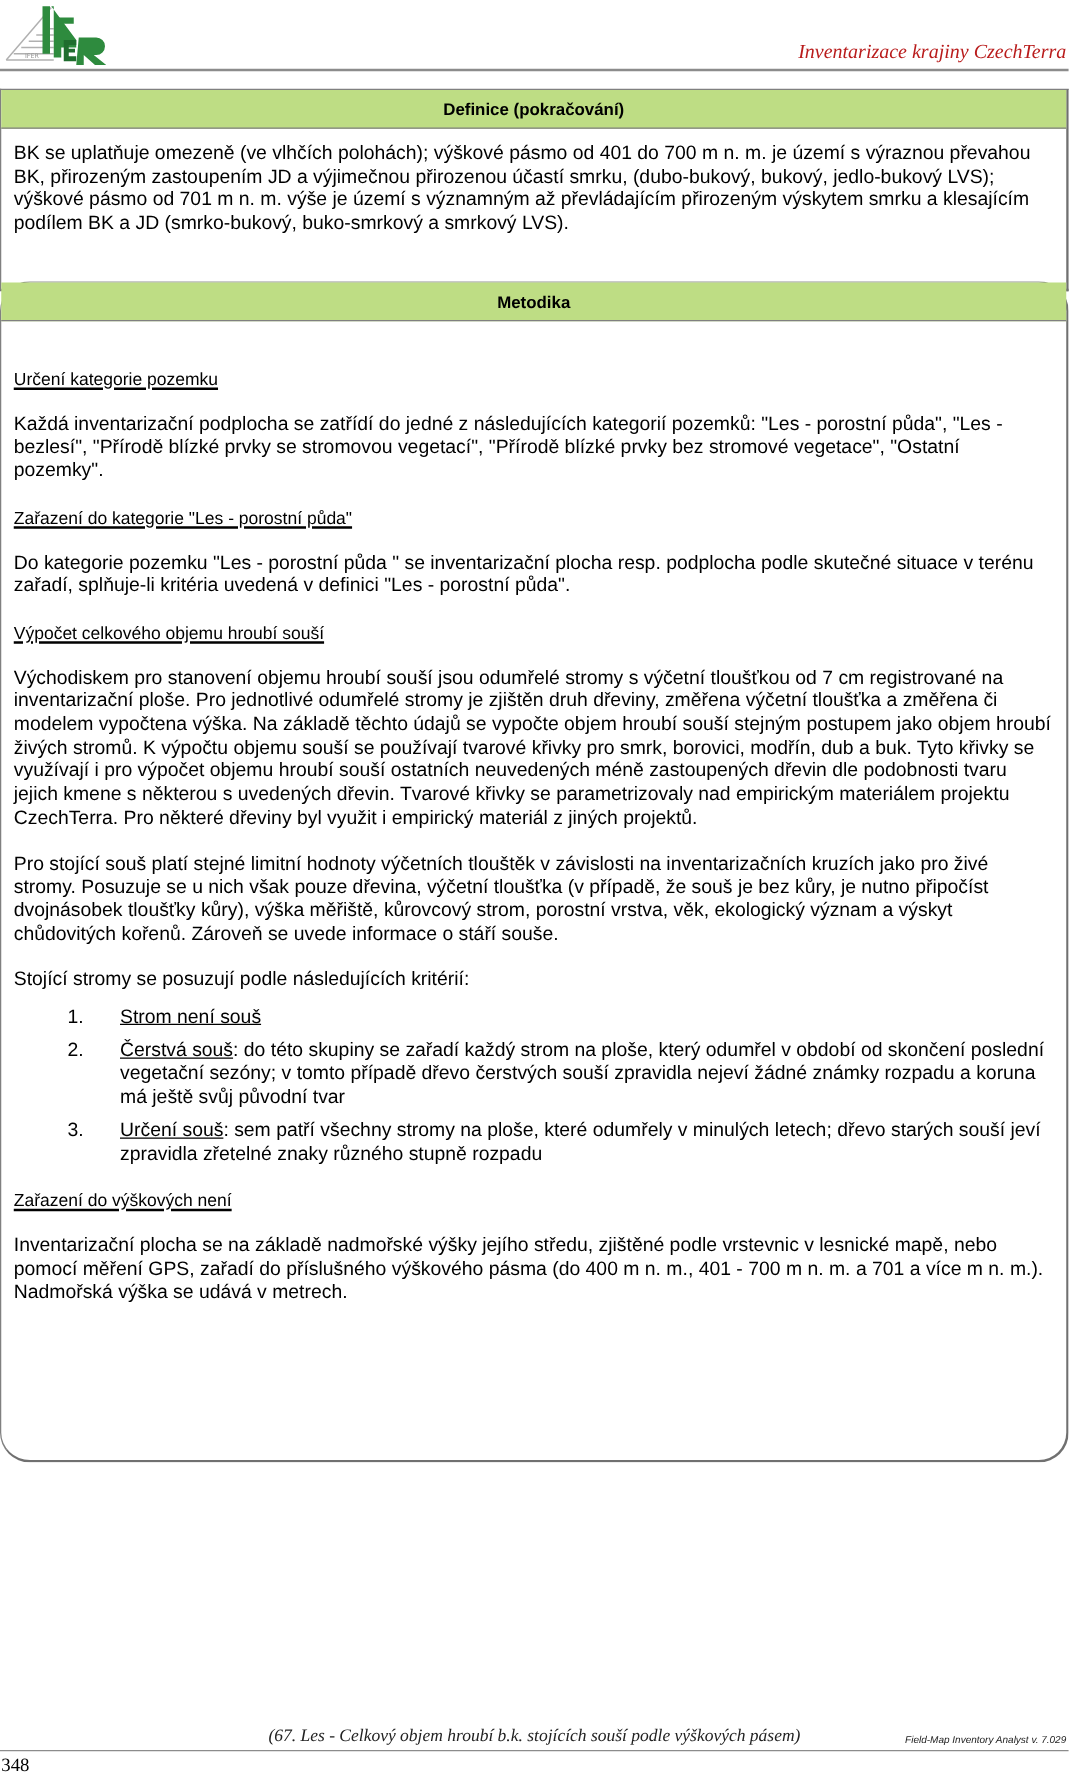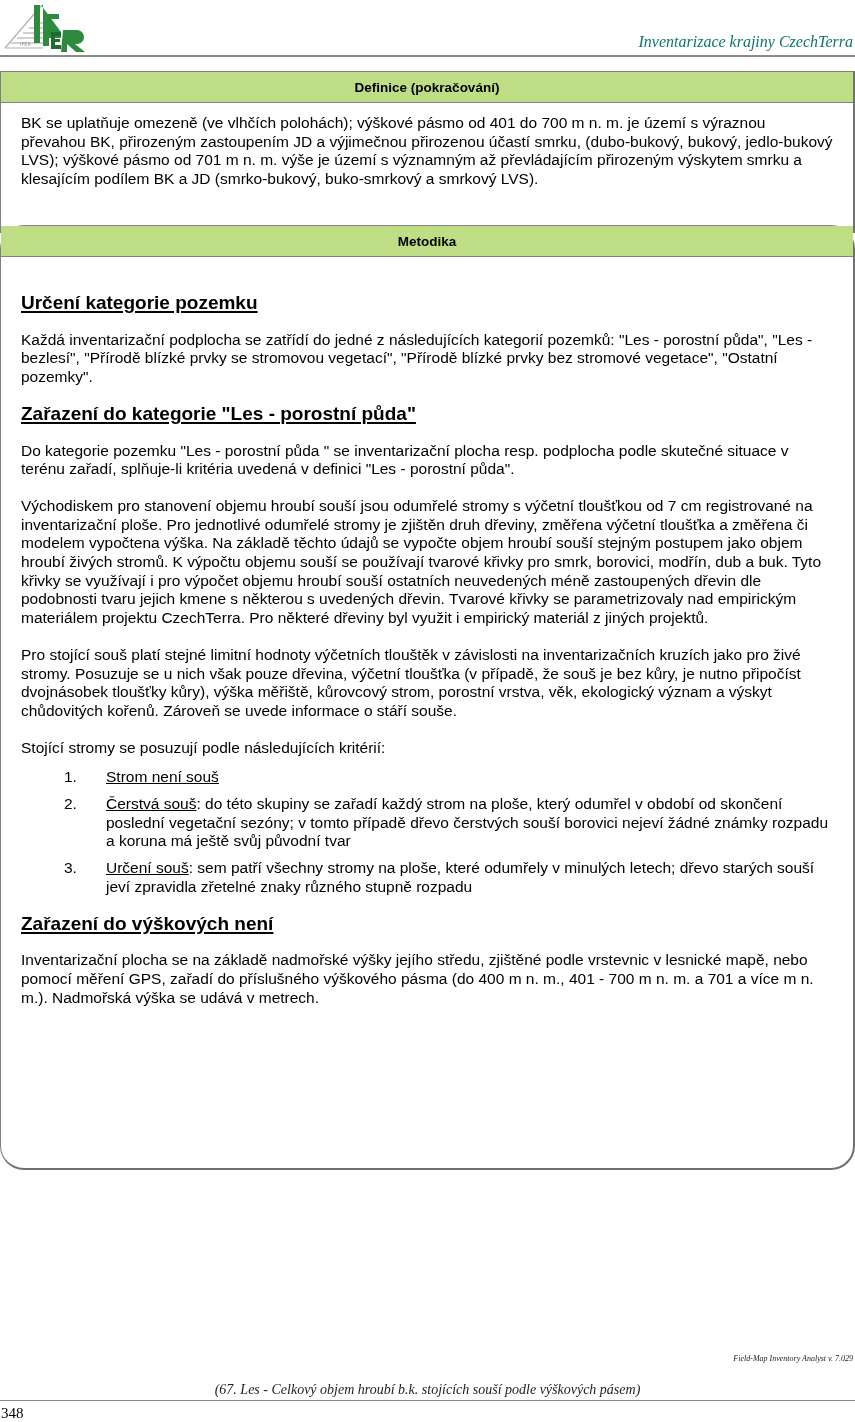--- a/index.html
+++ b/index.html
@@ -1,45 +1,45 @@
 <!DOCTYPE html>
 <html><head>
   <meta charset="utf-8">
   <style>
     * { box-sizing: border-box; margin: 0; padding: 0; }
     html, body { width: 855px; height: 1422px; background: #ffffff; overflow: hidden; }
     body { position: relative; font-family: "Liberation Sans", "DejaVu Sans", sans-serif; color: #000; }
 
     .page-header { position: absolute; left: 0; top: 0; width: 855px; height: 57px; }
     .logo { position: absolute; left: 3px; top: 2px; width: 92px; height: 50px; }
-    .header-title { position: absolute; right: 2px; top: 33px; font-family: "Liberation Serif", serif; font-style: italic; font-size: 16px; color: #0f766e; }
+    .header-title { position: absolute; right: 2px; top: 33px; font-family: "Liberation Serif", serif; font-style: italic; font-size: 16px; color: #b91c1c; }
     .header-rule { position: absolute; left: 0; top: 55px; width: 855px; height: 2px; background: #8c8c8c; }
 
     .box { position: absolute; left: 0; width: 855px; border: 1px solid #808080; border-right: 2px solid #707070; border-bottom: 2px solid #707070; background: #fff; }
     .box-header { background: #bedd84; border-bottom: 1px solid #808080; height: 31px; text-align: center; font-weight: bold; font-size: 13.5px; line-height: 31px; }
-    .box-body { padding: 0 20px; font-size: 15.5px; line-height: 18.7px; }
+    .box-body { padding: 0 10px; font-size: 15.5px; line-height: 18.7px; }
 
     #box-def { top: 71px; height: 162px; }
     #box-def .box-body { padding-top: 11px; }
 
     #box-met { top: 225px; height: 945px; border-radius: 24px; }
     #box-met .box-body { padding-top: 37px; }
 
-    .sec-title { font-weight: bold; text-decoration: underline; text-decoration-thickness: 2px; text-underline-offset: 2px; font-size: 19px; margin-bottom: 18px; }
+    .sec-title { font-weight: normal; text-decoration: underline; text-decoration-thickness: 2px; text-underline-offset: 2px; font-size: 14px; margin-bottom: 18px; }
     .para { margin-bottom: 18px; }
     .para.tight { margin-bottom: 11px; }
     .list { list-style: none; margin-bottom: 18px; }
     .list li { position: relative; padding-left: 85px; margin-bottom: 8px; }
     .list .num { position: absolute; left: 43px; top: 0; }
     .list .u { text-decoration: underline; }
 
     .footer-caption { position: absolute; left: 0; width: 855px; top: 1382px; text-align: center; font-family: "Liberation Serif", serif; font-style: italic; font-size: 14px; color: #222; }
     .footer-rule { position: absolute; left: 0; top: 1400px; width: 855px; height: 1px; background: #8c8c8c; }
     .page-num { position: absolute; left: 1px; top: 1405px; font-family: "Liberation Serif", serif; font-size: 15px; }
-    .footer-app { position: absolute; right: 2px; top: 1354px; font-family: Liberation Serif, serif; font-style: italic; font-size: 8px; color: #222; }
+    .footer-app { position: absolute; right: 2px; top: 1387px; font-family: Liberation Sans, sans-serif; font-style: italic; font-size: 8px; color: #222; }
   </style>
 </head>
 <body>
 
 <div class="page-header">
   <svg class="logo" viewBox="0 0 92 50">
 
     <g stroke="#b0b0b0" stroke-width="1.2" fill="none">
       <line x1="2" y1="46" x2="40" y2="46"></line>
       <line x1="8" y1="41" x2="40" y2="41"></line>
@@ -71,30 +71,31 @@
 <div class="box" id="box-met">
   <div class="box-header">Metodika</div>
   <div class="box-body">
 
     <div class="sec-title">Určení kategorie pozemku</div>
     <div class="para">Každá inventarizační podplocha se zatřídí do jedné z následujících kategorií pozemků: "Les - porostní půda", "Les - bezlesí", "Přírodě blízké prvky se stromovou vegetací", "Přírodě blízké prvky bez stromové vegetace", "Ostatní pozemky".</div>
 
     <div class="sec-title">Zařazení do kategorie "Les - porostní půda"</div>
     <div class="para">Do kategorie pozemku "Les - porostní půda " se inventarizační plocha resp. podplocha podle skutečné situace v terénu zařadí, splňuje-li kritéria uvedená v definici "Les - porostní půda".</div>
 
+    <div class="sec-title">Výpočet celkového objemu hroubí souší</div>
     <div class="para">Východiskem pro stanovení objemu hroubí souší jsou odumřelé stromy s výčetní tloušťkou od 7 cm registrované na inventarizační ploše. Pro jednotlivé odumřelé stromy je zjištěn druh dřeviny, změřena výčetní tloušťka a změřena či modelem vypočtena výška. Na základě těchto údajů se vypočte objem hroubí souší stejným postupem jako objem hroubí živých stromů. K výpočtu objemu souší se používají tvarové křivky pro smrk, borovici, modřín, dub a buk. Tyto křivky se využívají i pro výpočet objemu hroubí souší ostatních neuvedených méně zastoupených dřevin dle podobnosti tvaru jejich kmene s některou s uvedených dřevin. Tvarové křivky se parametrizovaly nad empirickým materiálem projektu CzechTerra. Pro některé dřeviny byl využit i empirický materiál z jiných projektů.</div>
 
     <div class="para">Pro stojící souš platí stejné limitní hodnoty výčetních tlouštěk v závislosti na inventarizačních kruzích jako pro živé stromy. Posuzuje se u nich však pouze dřevina, výčetní tloušťka (v případě, že souš je bez kůry, je nutno připočíst dvojnásobek tloušťky kůry), výška měřiště, kůrovcový strom, porostní vrstva, věk, ekologický význam a výskyt chůdovitých kořenů. Zároveň se uvede informace o stáří souše.</div>
     <div class="para tight">Stojící stromy se posuzují podle následujících kritérií:</div>
     <ul class="list">
       <li>
         <span class="num">1.</span><span class="u">Strom není souš </span><span></span>
       </li>
       <li>
-        <span class="num">2.</span><span class="u">Čerstvá souš</span><span>: do této skupiny se zařadí každý strom na ploše, který odumřel v období od skončení poslední vegetační sezóny; v tomto případě dřevo čerstvých souší borovici nejeví žádné známky rozpadu a koruna má ještě svůj původní tvar</span>
+        <span class="num">2.</span><span class="u">Čerstvá souš</span><span>: do této skupiny se zařadí každý strom na ploše, který odumřel v období od skončení poslední vegetační sezóny; v tomto případě dřevo čerstvých souší zpravidla nejeví žádné známky rozpadu a koruna má ještě svůj původní tvar</span>
       </li>
       <li>
         <span class="num">3.</span><span class="u">Určení souš</span><span>: sem patří všechny stromy na ploše, které odumřely v minulých letech; dřevo starých souší jeví zpravidla zřetelné znaky různého stupně rozpadu</span>
       </li>
     </ul>
 
     <div class="sec-title">Zařazení do výškových není</div>
     <div class="para">Inventarizační plocha se na základě nadmořské výšky jejího středu, zjištěné podle vrstevnic v lesnické mapě, nebo pomocí měření GPS, zařadí do příslušného výškového pásma (do 400 m n. m., 401 - 700 m n. m. a 701 a více m n. m.). Nadmořská výška se udává v metrech.</div>
 
   </div>

